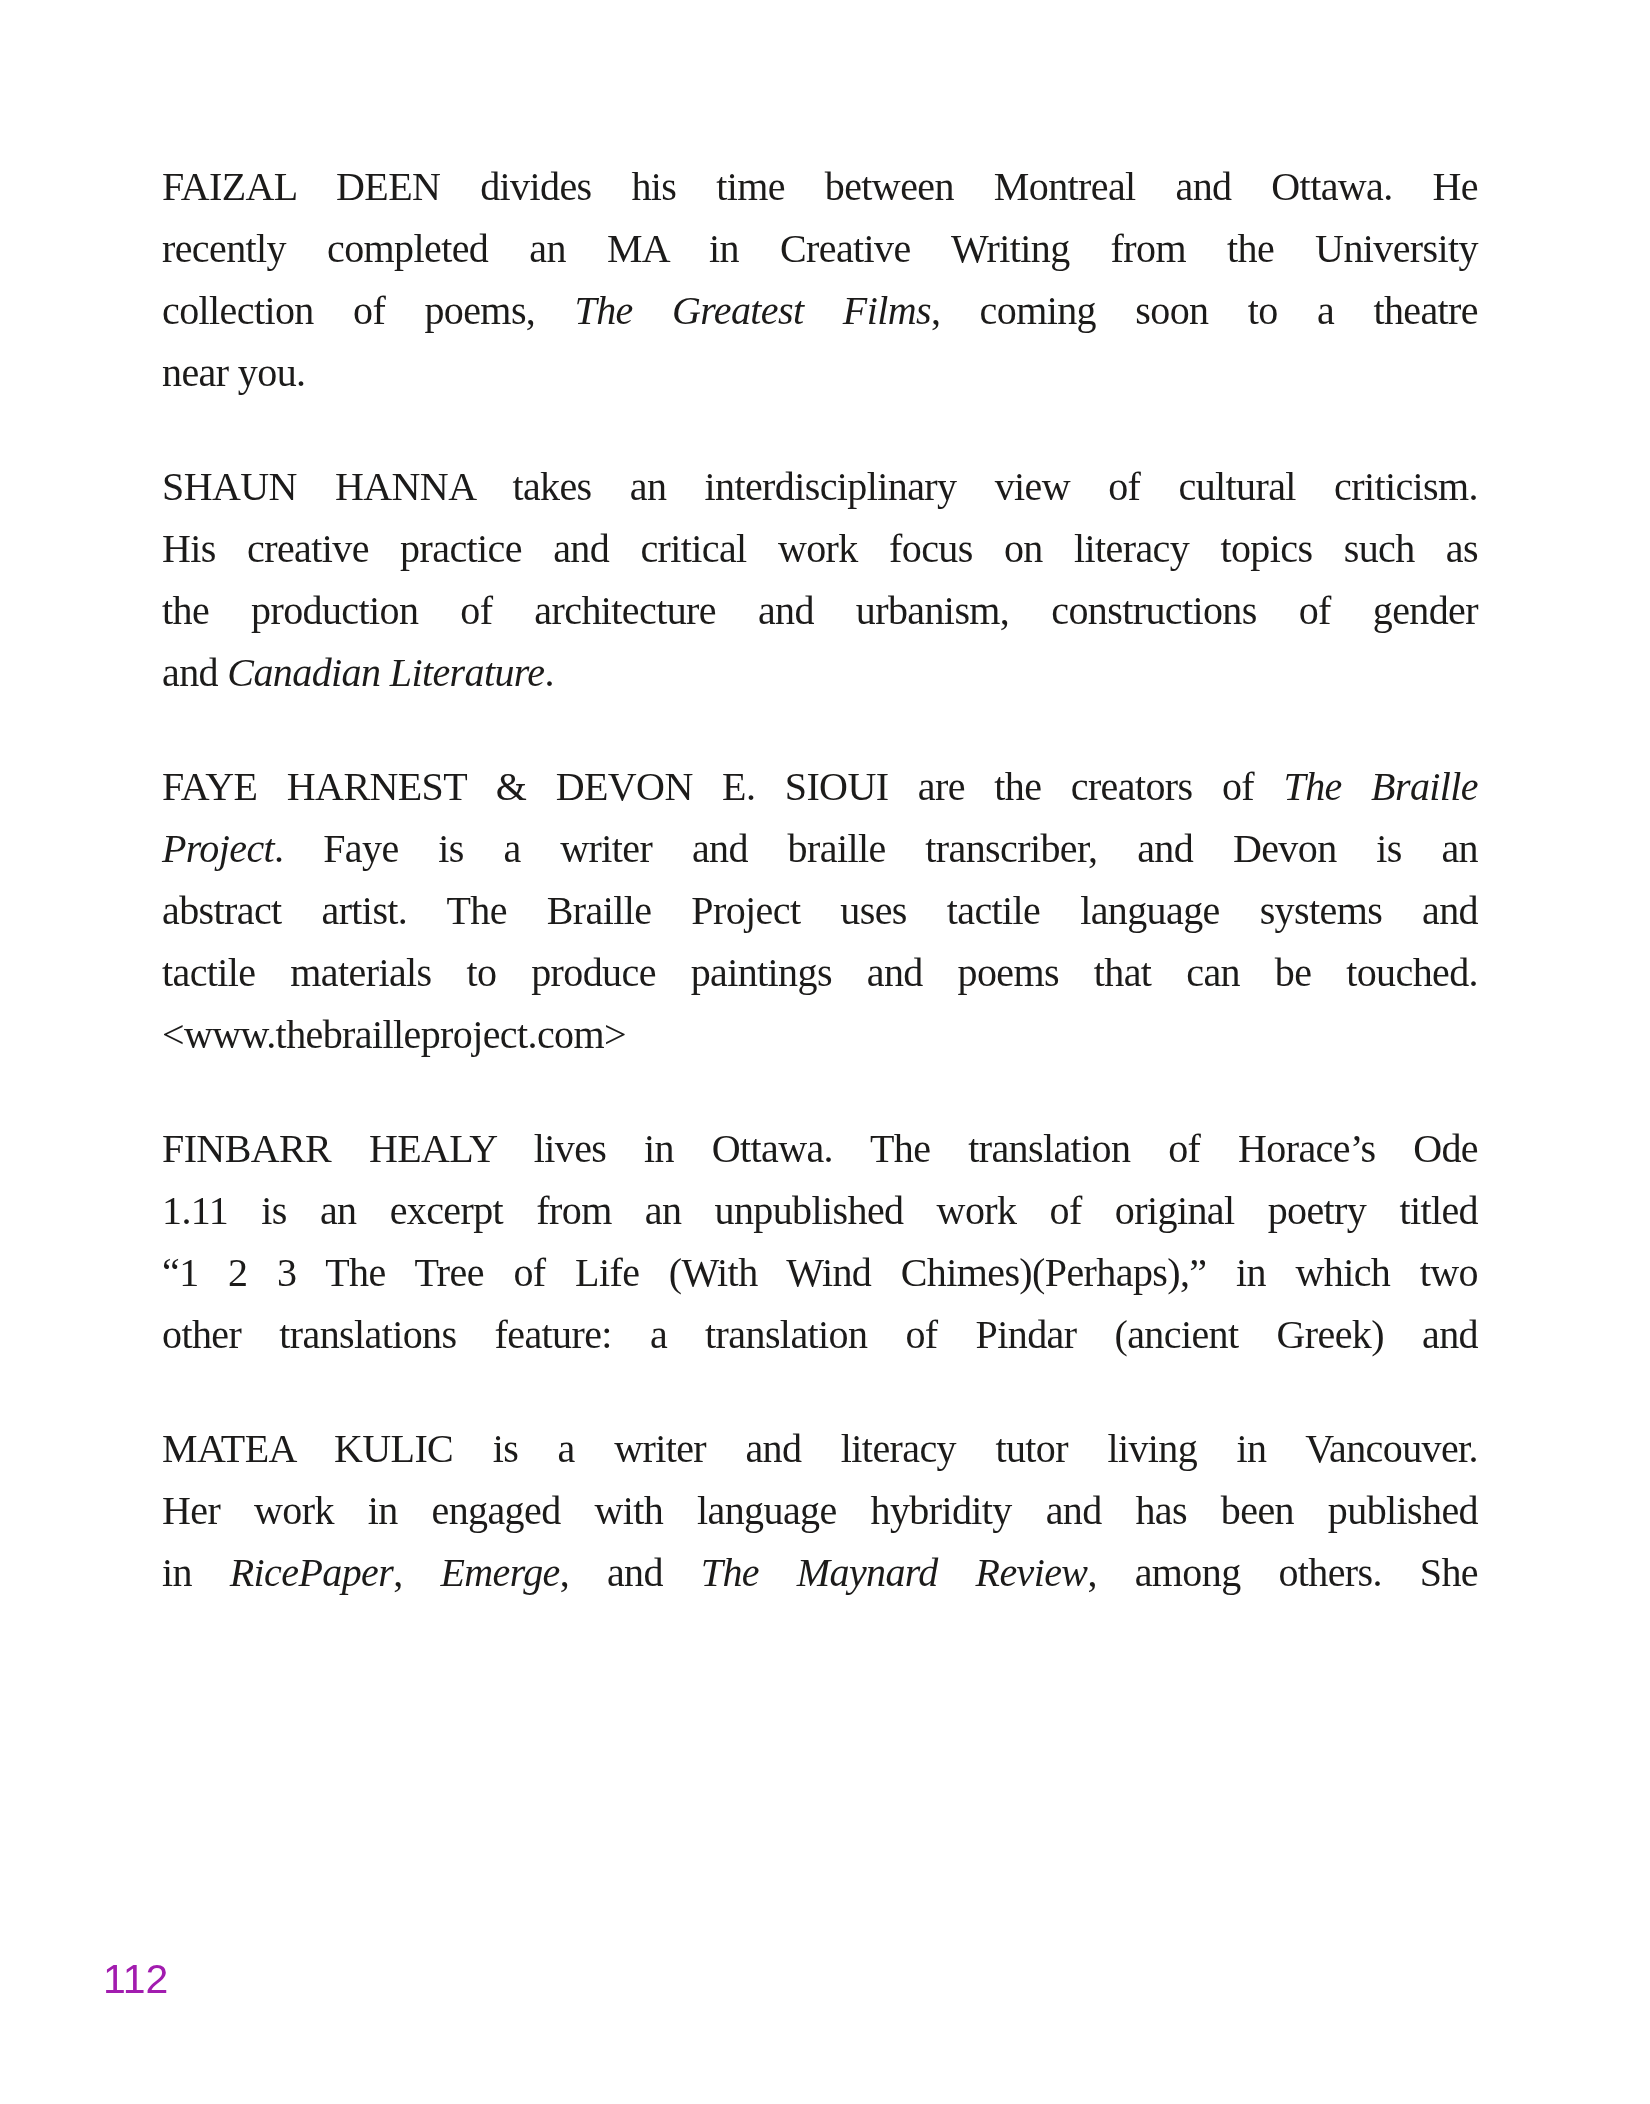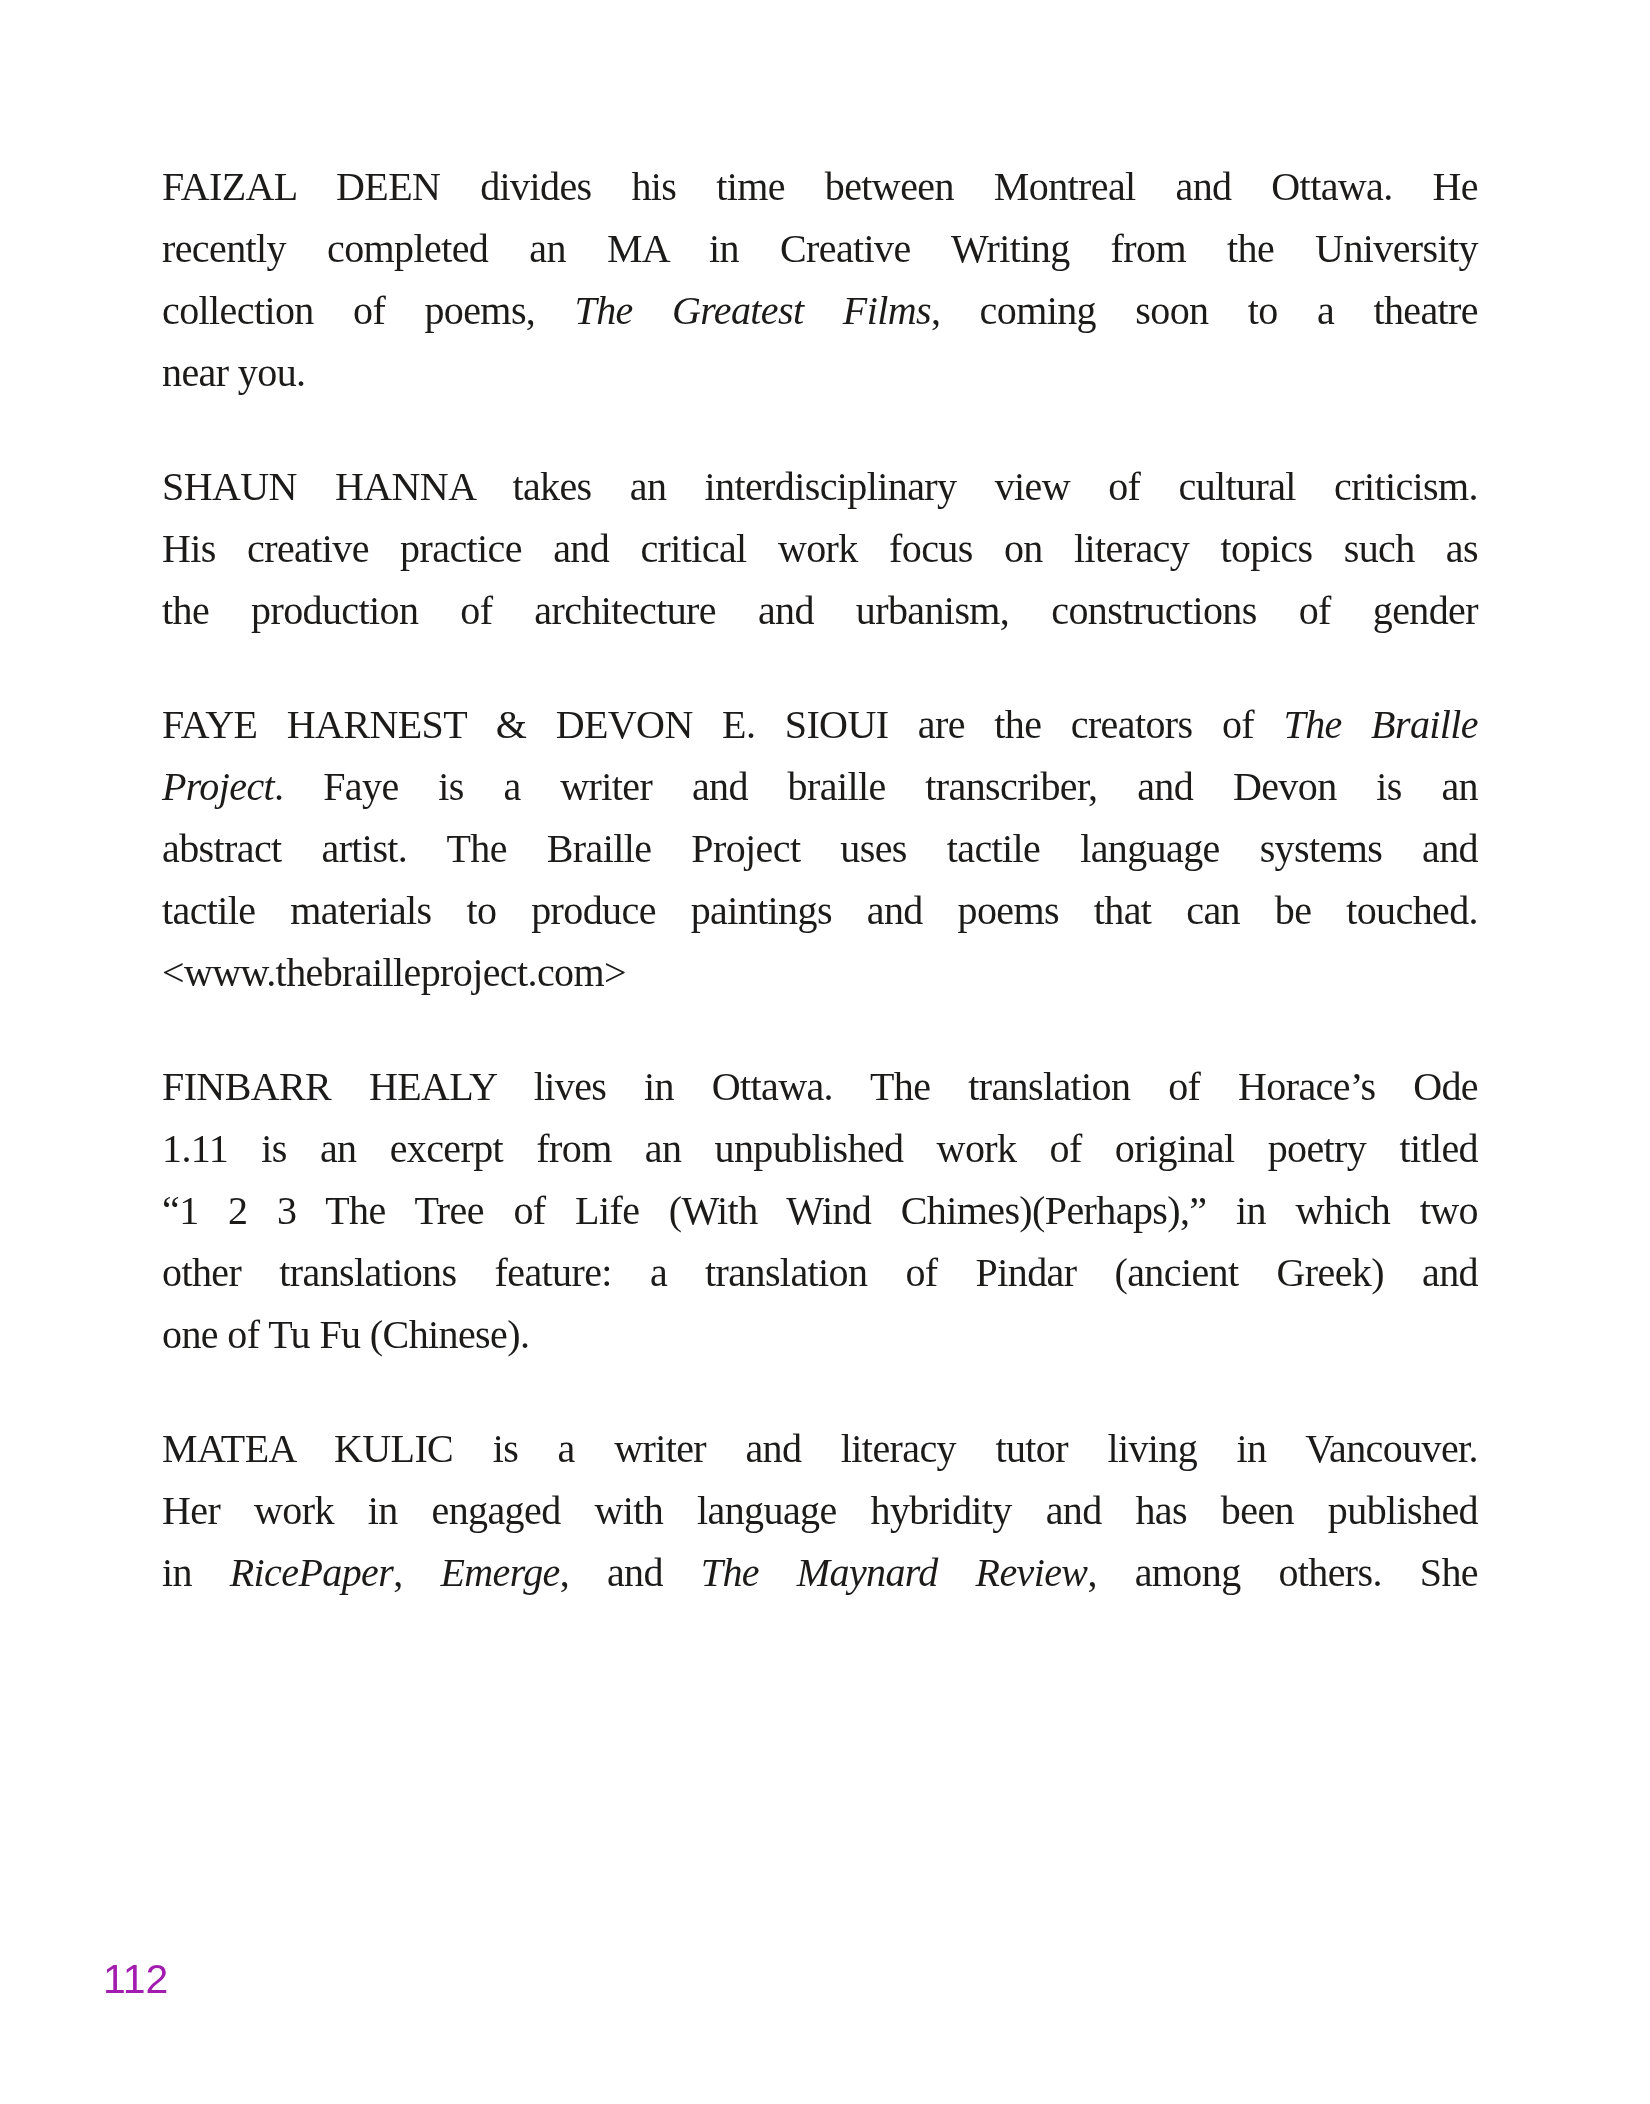--- a/index.html
+++ b/index.html
@@ -57,34 +57,34 @@
       <div class="paragraph">
         <div class="line"><span class="seg">FAIZAL DEEN divides his time between Montreal and Ottawa. He</span></div>
         <div class="line"><span class="seg">recently completed an MA in Creative Writing from the University</span></div>
         <div class="line"><span class="seg">collection of poems, </span><span class="seg italic">The Greatest Films</span><span class="seg">, coming soon to a theatre</span></div>
         <div class="line last"><span class="seg">near you.</span></div>
       </div>
       <div class="paragraph">
         <div class="line"><span class="seg">SHAUN HANNA takes an interdisciplinary view of cultural criticism.</span></div>
         <div class="line"><span class="seg">His creative practice and critical work focus on literacy topics such as</span></div>
         <div class="line"><span class="seg">the production of architecture and urbanism, constructions of gender</span></div>
+        <div class="line last"><span class="seg">and </span><span class="seg italic">Canadian Literature</span><span class="seg">.</span></div>
       </div>
       <div class="paragraph">
         <div class="line"><span class="seg">FAYE HARNEST &amp; DEVON E. SIOUI are the creators of </span><span class="seg italic">The Braille</span></div>
         <div class="line"><span class="seg italic">Project</span><span class="seg">. Faye is a writer and braille transcriber, and Devon is an</span></div>
         <div class="line"><span class="seg">abstract artist. The Braille Project uses tactile language systems and</span></div>
         <div class="line"><span class="seg">tactile materials to produce paintings and poems that can be touched.</span></div>
         <div class="line last"><span class="seg">&lt;www.thebrailleproject.com&gt;</span></div>
       </div>
       <div class="paragraph">
         <div class="line"><span class="seg">FINBARR HEALY lives in Ottawa. The translation of Horace’s Ode</span></div>
         <div class="line"><span class="seg">1.11 is an excerpt from an unpublished work of original poetry titled</span></div>
         <div class="line"><span class="seg">“1 2 3 The Tree of Life (With Wind Chimes)(Perhaps),” in which two</span></div>
         <div class="line"><span class="seg">other translations feature: a translation of Pindar (ancient Greek) and</span></div>
-        <div class="line last"><span class="seg">one of Tu Fu (Chinese).</span></div>
       </div>
       <div class="paragraph">
         <div class="line"><span class="seg">MATEA KULIC is a writer and literacy tutor living in Vancouver.</span></div>
         <div class="line"><span class="seg">Her work in engaged with language hybridity and has been published</span></div>
         <div class="line"><span class="seg">in </span><span class="seg italic">RicePaper</span><span class="seg">, </span><span class="seg italic">Emerge</span><span class="seg">, and </span><span class="seg italic">The Maynard Review</span><span class="seg">, among others. She</span></div>
       </div>
     </div>
   <div class="page-number">112</div>
 </div>
 

